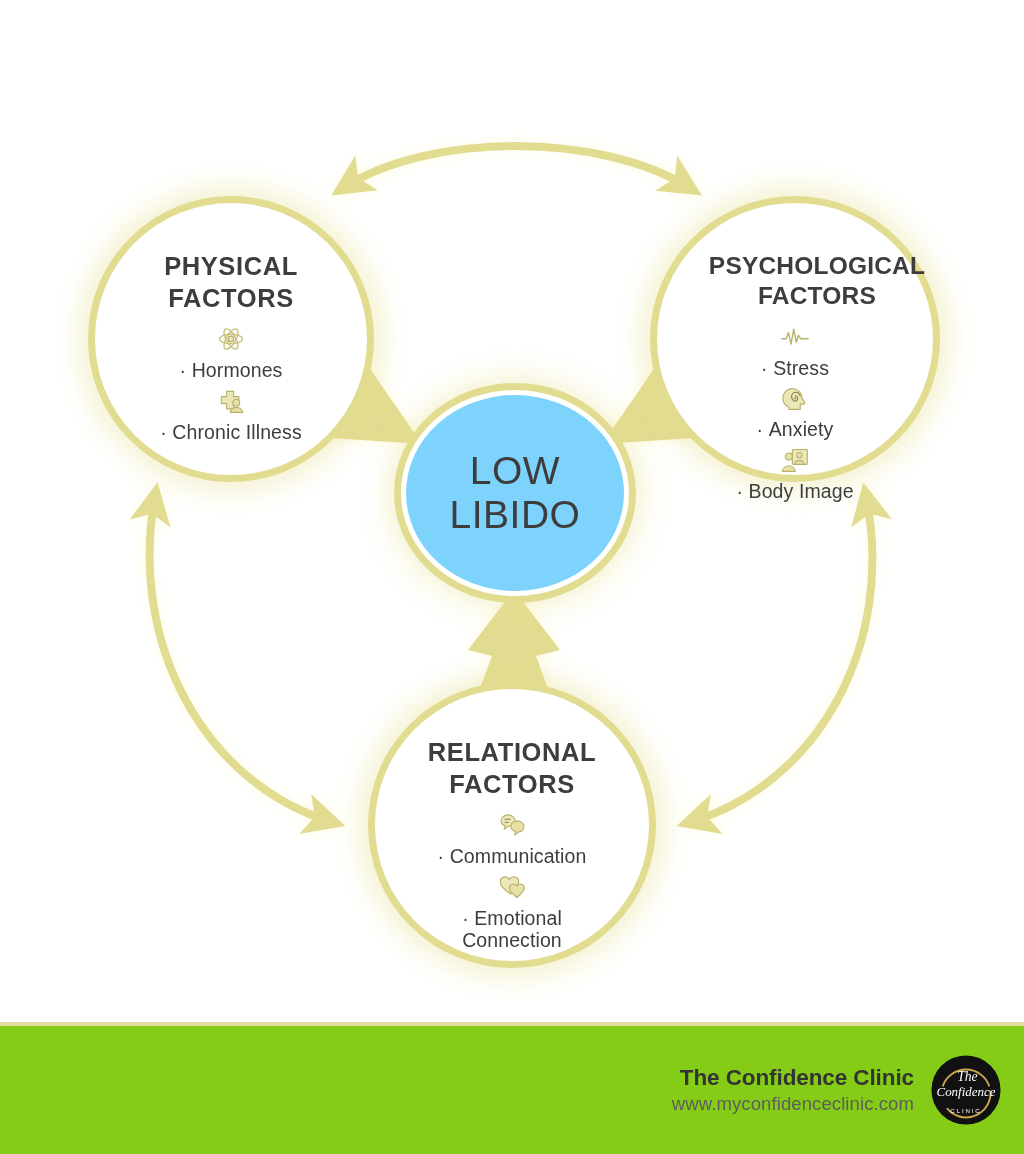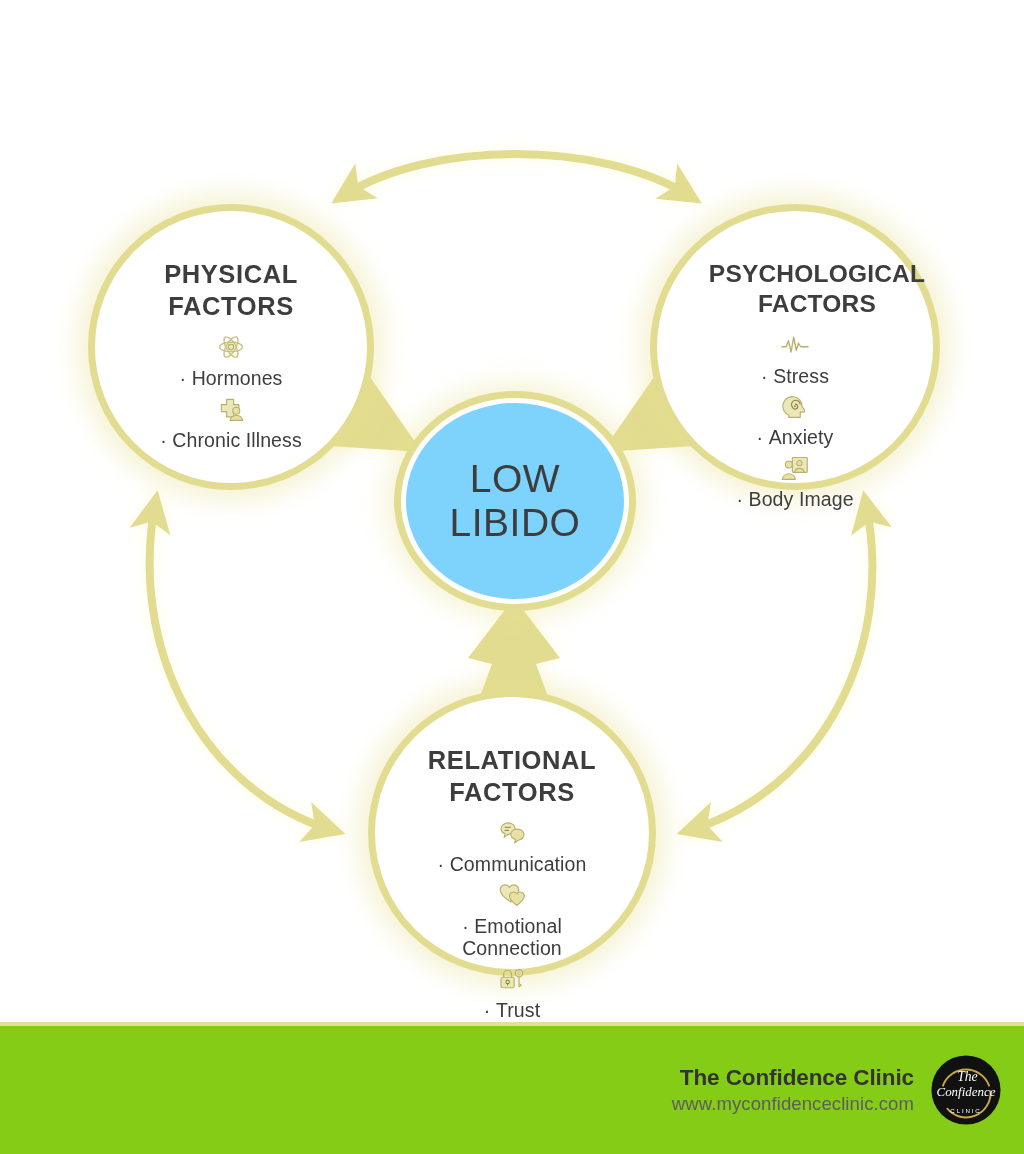--- a/index.html
+++ b/index.html
@@ -12,21 +12,21 @@
     height: 1154px;
     position: relative;
     overflow: hidden;
     font-family: "Liberation Sans", sans-serif;
     -webkit-font-smoothing: antialiased;
   }
 
   
   #diagram {
     position: absolute;
-    left: 0; top: 12px;
+    left: 0; top: 4px;
     width: 836px;
     height: 1024px;
     padding-left: 45px;
   }
   #arrow-layer {
     position: absolute;
     left: 0; top: 0;
     width: 1024px;
     height: 1024px;
   }
@@ -304,34 +304,20 @@
           <svg width="29" height="28" viewBox="0 0 32 32">
             <path d="M14 24 C5 18 2 13.5 2 10.2 A5.6 5.6 0 0 1 12.5 7.4
                      A5.6 5.6 0 0 1 23 10.2 C23 13.5 20 18 14 24 Z" fill="#ece7b9" stroke="#b9b06a" stroke-width="1.3" stroke-linejoin="round"></path>
             <path d="M21 28 C15 23 12.5 19.5 12.5 17 A4.6 4.6 0 0 1 21 14.8
                      A4.6 4.6 0 0 1 29.5 17 C29.5 19.5 27 23 21 28 Z" fill="#e8e1a6" stroke="#b9b06a" stroke-width="1.3" stroke-linejoin="round"></path>
           </svg>
         </span>
         <span class="txt">Emotional
 Connection</span>
       </li>
-      <li class="node-item">
-        <span class="ico">
-          <svg width="28" height="28" viewBox="0 0 32 32">
-            <path d="M6.5 14 v-3.5 a4.5 4.5 0 0 1 9 0 V14" fill="none" stroke="#b9b06a" stroke-width="1.4"></path>
-            <rect x="3.5" y="14" width="15" height="12" rx="1.8" fill="#ece7b9" stroke="#b9b06a" stroke-width="1.3"></rect>
-            <circle cx="11" cy="19.3" r="2" fill="none" stroke="#8c8549" stroke-width="1.2"></circle>
-            <line x1="11" y1="21" x2="11" y2="23.4" stroke="#8c8549" stroke-width="1.2"></line>
-            <circle cx="24" cy="9.5" r="4.2" fill="#e8e1a6" stroke="#b9b06a" stroke-width="1.3"></circle>
-            <circle cx="24" cy="9.5" r="1.4" fill="#ffffff" stroke="#b9b06a" stroke-width="1"></circle>
-            <path d="M24 13.7 V25 l2.6 -2 l-2.6 -2" fill="none" stroke="#b9b06a" stroke-width="1.3" stroke-linejoin="round"></path>
-          </svg>
-        </span>
-        <span class="txt">Trust</span>
-      </li>
     </ul>
   </div>
 
   <div id="node-center">
     <div id="center-title">LOW
 LIBIDO</div>
   </div>
 </div>
 
 <div id="footer-divider"></div>

